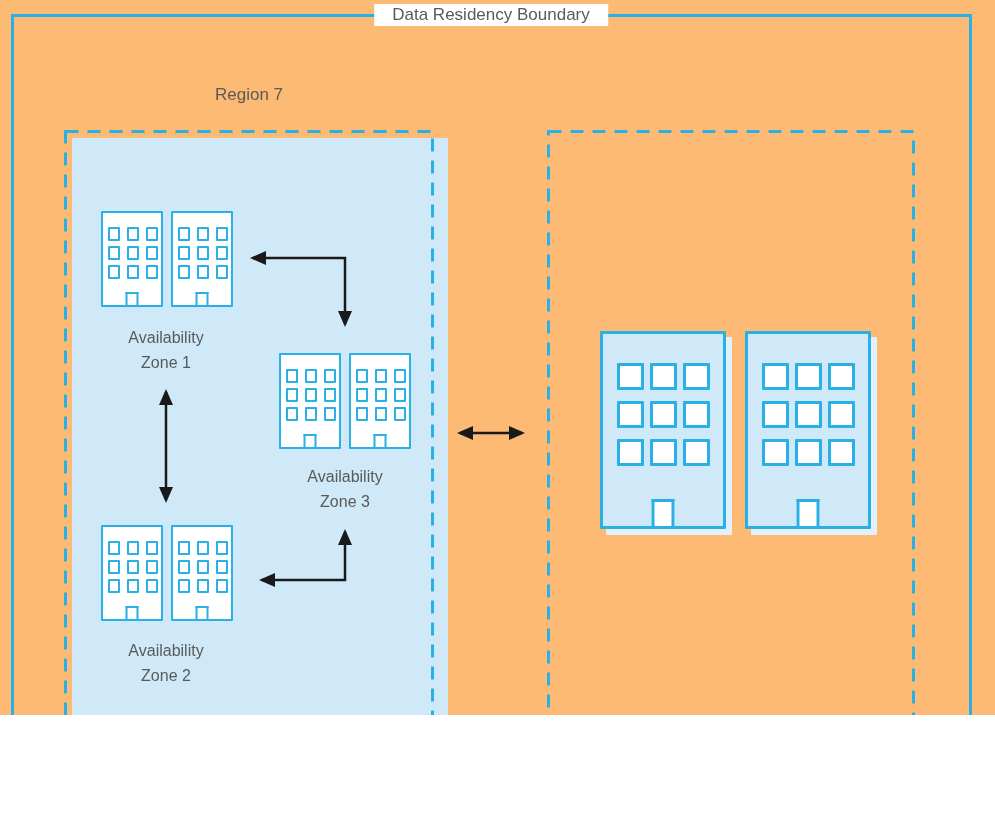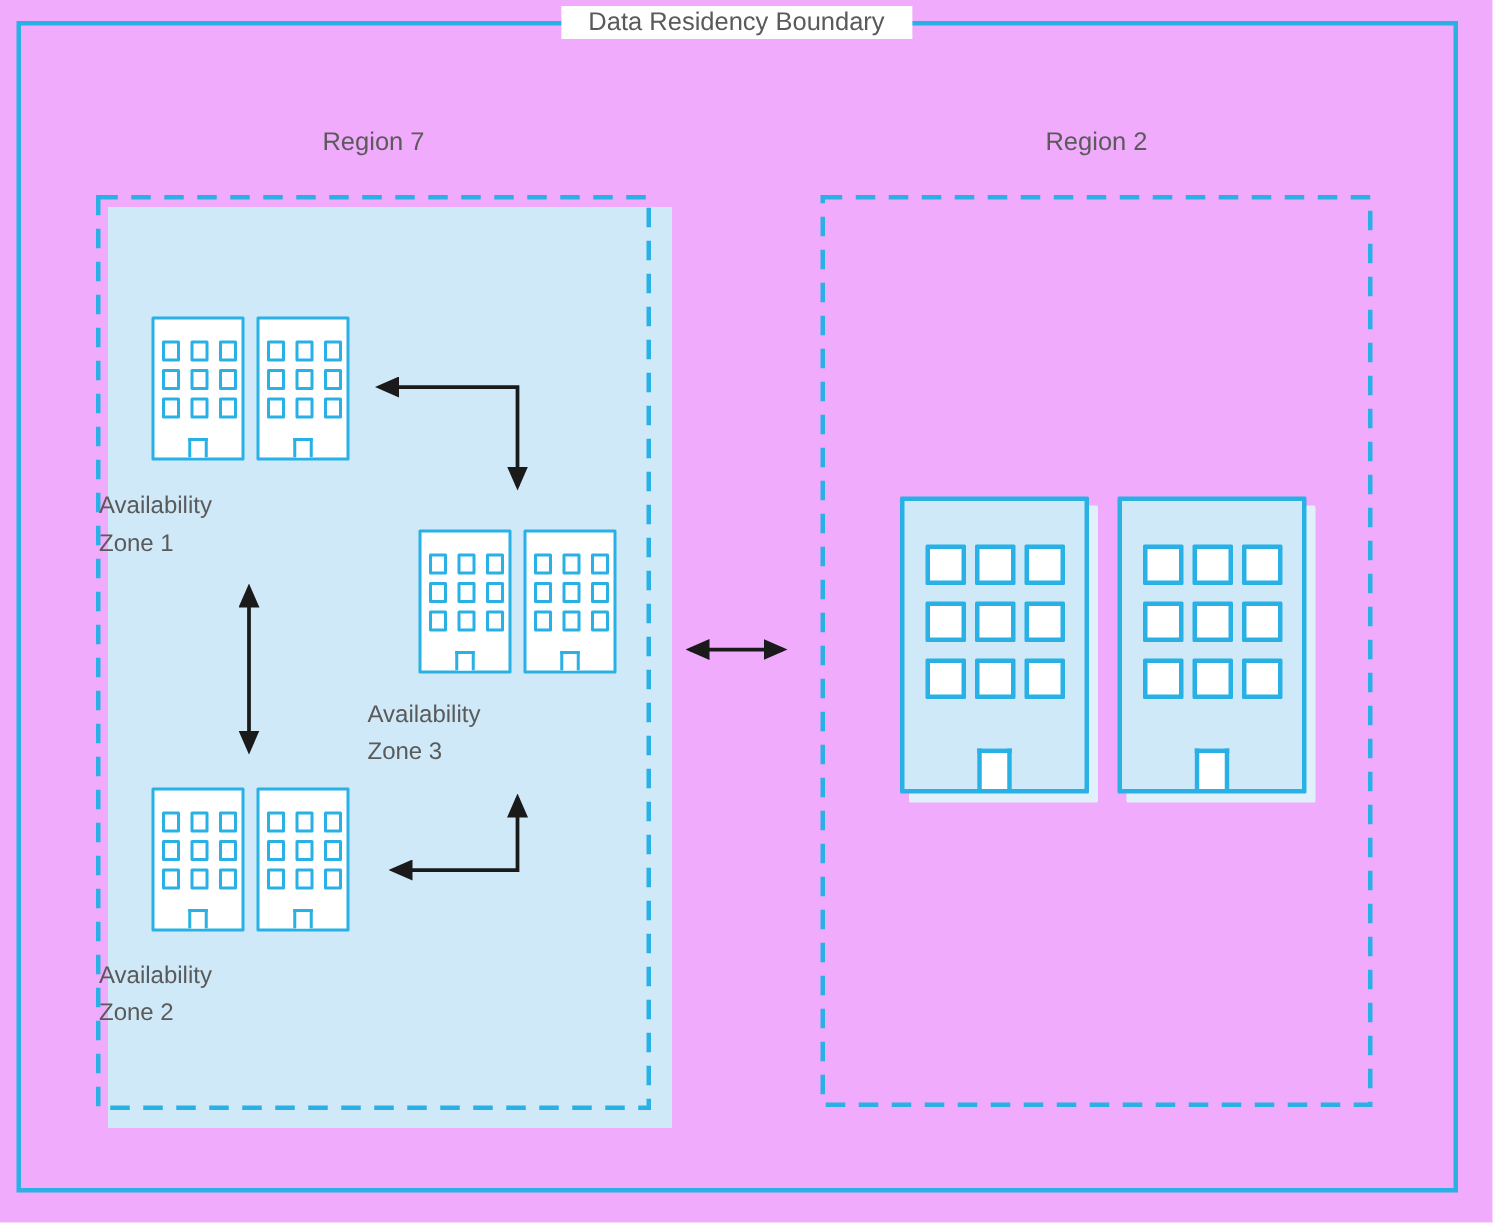--- a/index.html
+++ b/index.html
@@ -1,17 +1,17 @@
 <!DOCTYPE html>
 <html><head>
 <meta charset="utf-8">
 <style>
   html,body{margin:0;padding:0;background:#ffffff;}
   .canvas{
-    position:relative;width:995px;height:815px;background:#f0abfc;overflow:hidden;
+    position:relative;width:995px;height:715px;background:#fdba74;overflow:hidden;
     font-family:"Liberation Sans", sans-serif;
   }
   
   .outer-box{
     position:absolute;left:11px;top:14px;width:961px;height:781px;
     border:3px solid #29b1e6;box-sizing:border-box;
   }
   .boundary-title{
     position:absolute;left:491px;top:4px;transform:translateX(-50%);
     background:#ffffff;padding:0 18px;
@@ -59,34 +59,33 @@
   .bldg-lg .win{
     display:block;box-sizing:border-box;width:27px;height:27px;
     border:3px solid #29b1e6;background:#ffffff;border-radius:1px;
   }
   .bldg-lg .door{
     position:absolute;bottom:0;left:50%;transform:translateX(-50%);
     width:23px;height:27px;box-sizing:border-box;
     border:3px solid #29b1e6;border-bottom:none;background:#ffffff;
   }
   .zone-label{
-    position:absolute;width:200px;text-align:left;
+    position:absolute;width:200px;text-align:center;
     font-size:16px;line-height:25px;color:#5a5a5a;white-space:pre-line;
   }
 </style>
 </head>
 <body>
 
 <div class="canvas">
 
   <div class="outer-box"></div>
   <div class="boundary-title">Data Residency Boundary</div>
 
   <div class="region-label r1">Region 7</div>
-  <div class="region-label r2">Region 2</div>
 
   <div class="region1-fill"></div>
 
   <svg class="overlay" viewBox="0 0 995 815">
     <defs>
       <marker id="ah" viewBox="0 0 16 14" refX="13" refY="7" markerWidth="16" markerHeight="14" markerUnits="userSpaceOnUse" orient="auto-start-reverse">
         <path d="M0,0 L16,7 L0,14 Z" fill="#1a1a1a"></path>
       </marker>
     </defs>
 

